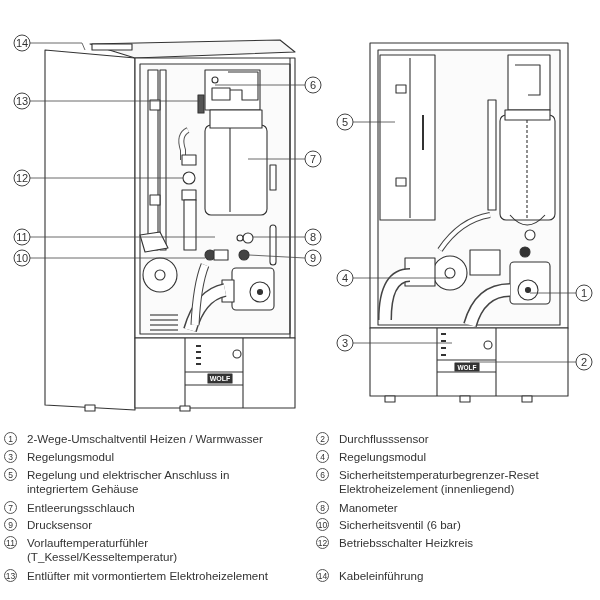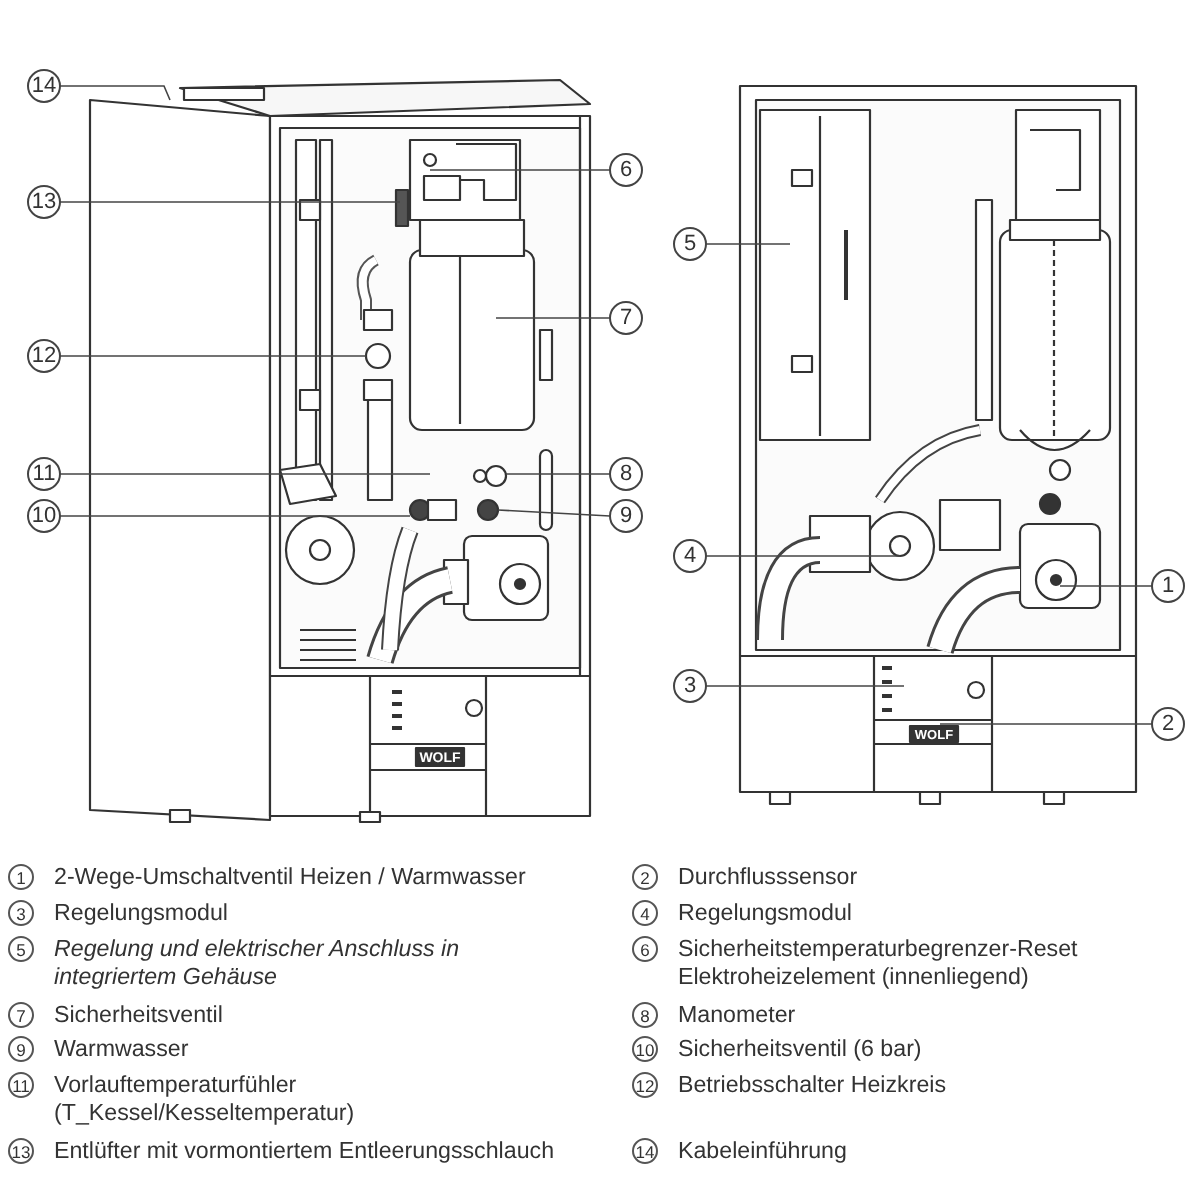--- a/index.html
+++ b/index.html
@@ -257,37 +257,37 @@
   <div class="leg-item" style="left:4px; top:4px;">
     <span class="leg-num">1</span>
     <span class="leg-text">2-Wege-Umschaltventil Heizen / Warmwasser</span>
   </div>
   <div class="leg-item" style="left:4px; top:22px;">
     <span class="leg-num">3</span>
     <span class="leg-text">Regelungsmodul</span>
   </div>
   <div class="leg-item" style="left:4px; top:40px;">
     <span class="leg-num">5</span>
-    <span class="leg-text" style="width:245px;font-style:italic;">Regelung und elektrischer Anschluss in integriertem Gehäuse</span>
+    <span class="leg-text" style="width:245px;">Regelung und elektrischer Anschluss in integriertem Gehäuse</span>
   </div>
   <div class="leg-item" style="left:4px; top:73px;">
     <span class="leg-num">7</span>
-    <span class="leg-text">Sicherheitsventil</span>
+    <span class="leg-text">Entleerungsschlauch</span>
   </div>
   <div class="leg-item" style="left:4px; top:90px;">
     <span class="leg-num">9</span>
-    <span class="leg-text">Warmwasser</span>
+    <span class="leg-text">Drucksensor</span>
   </div>
   <div class="leg-item" style="left:4px; top:108px;">
     <span class="leg-num">11</span>
     <span class="leg-text" style="width:240px;">Vorlauftemperaturfühler (T_Kessel/Kesseltemperatur)</span>
   </div>
   <div class="leg-item" style="left:4px; top:141px;">
     <span class="leg-num">13</span>
-    <span class="leg-text" style="width:280px;">Entlüfter mit vormontiertem Entleerungsschlauch</span>
+    <span class="leg-text" style="width:280px;">Entlüfter mit vormontiertem Elektroheizelement</span>
   </div>
 
   <div class="leg-item" style="left:316px; top:4px;">
     <span class="leg-num">2</span>
     <span class="leg-text">Durchflusssensor</span>
   </div>
   <div class="leg-item" style="left:316px; top:22px;">
     <span class="leg-num">4</span>
     <span class="leg-text">Regelungsmodul</span>
   </div>

